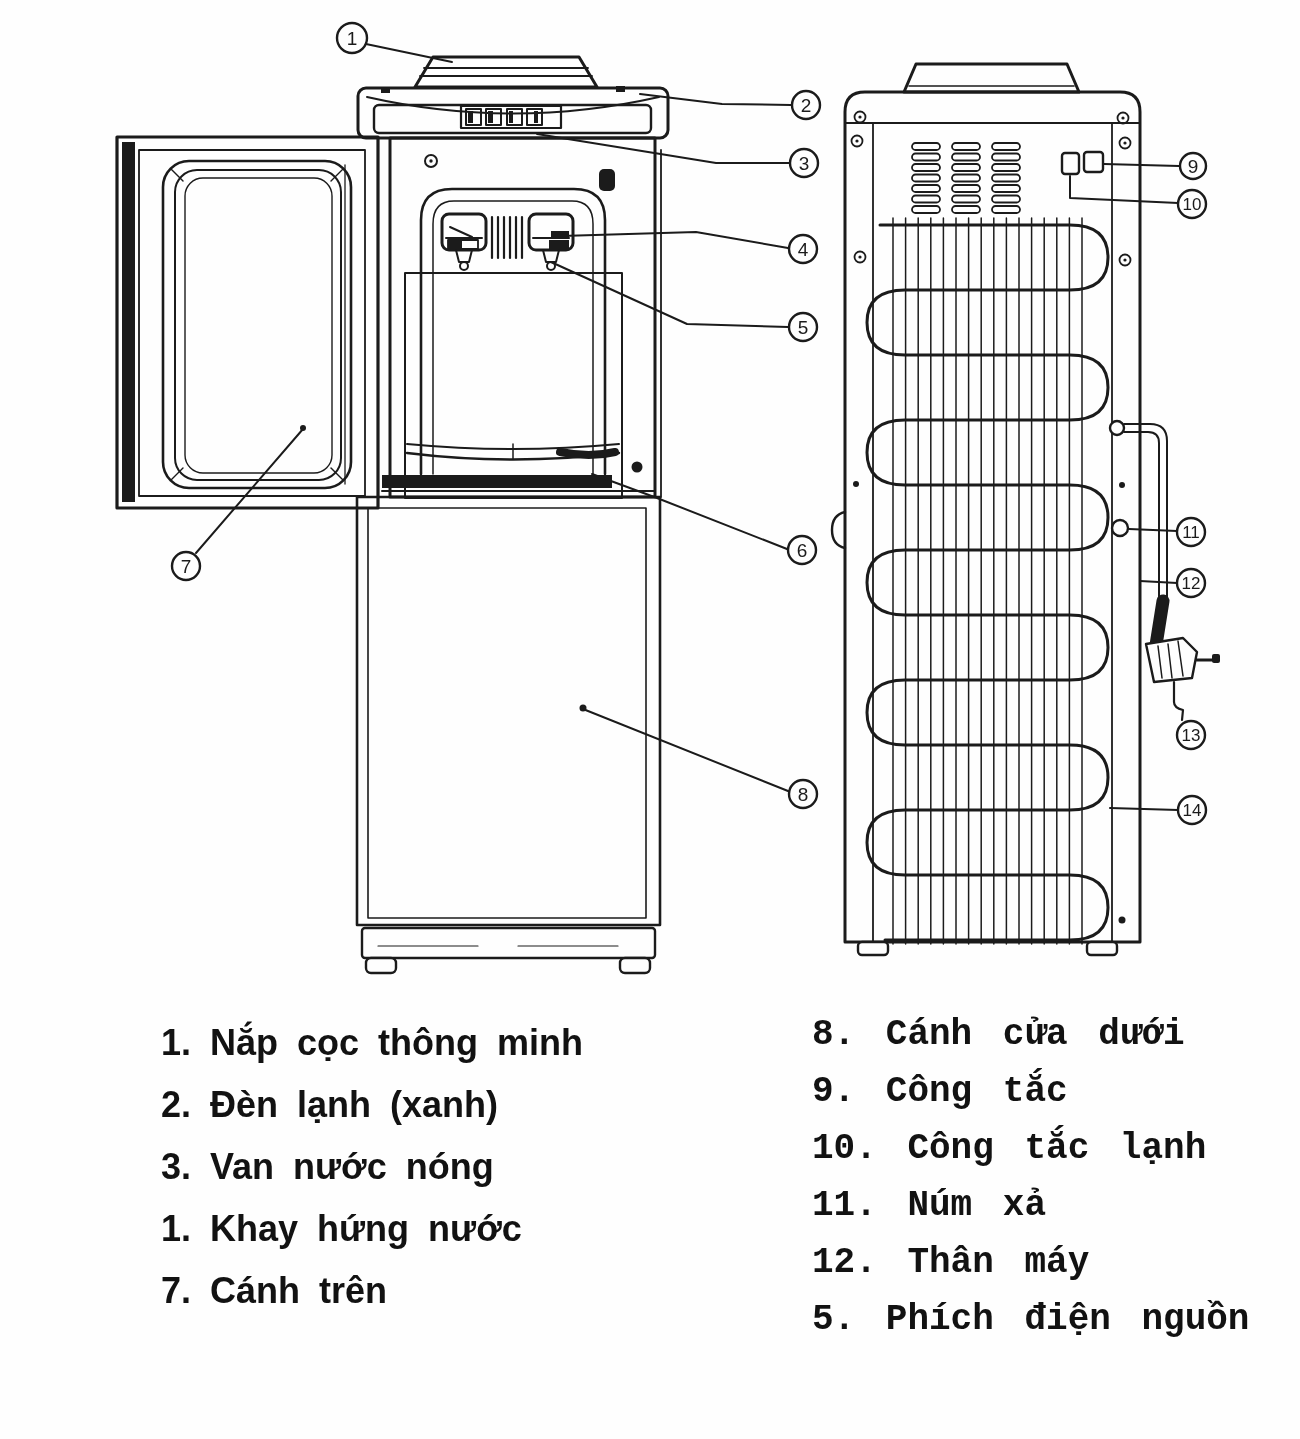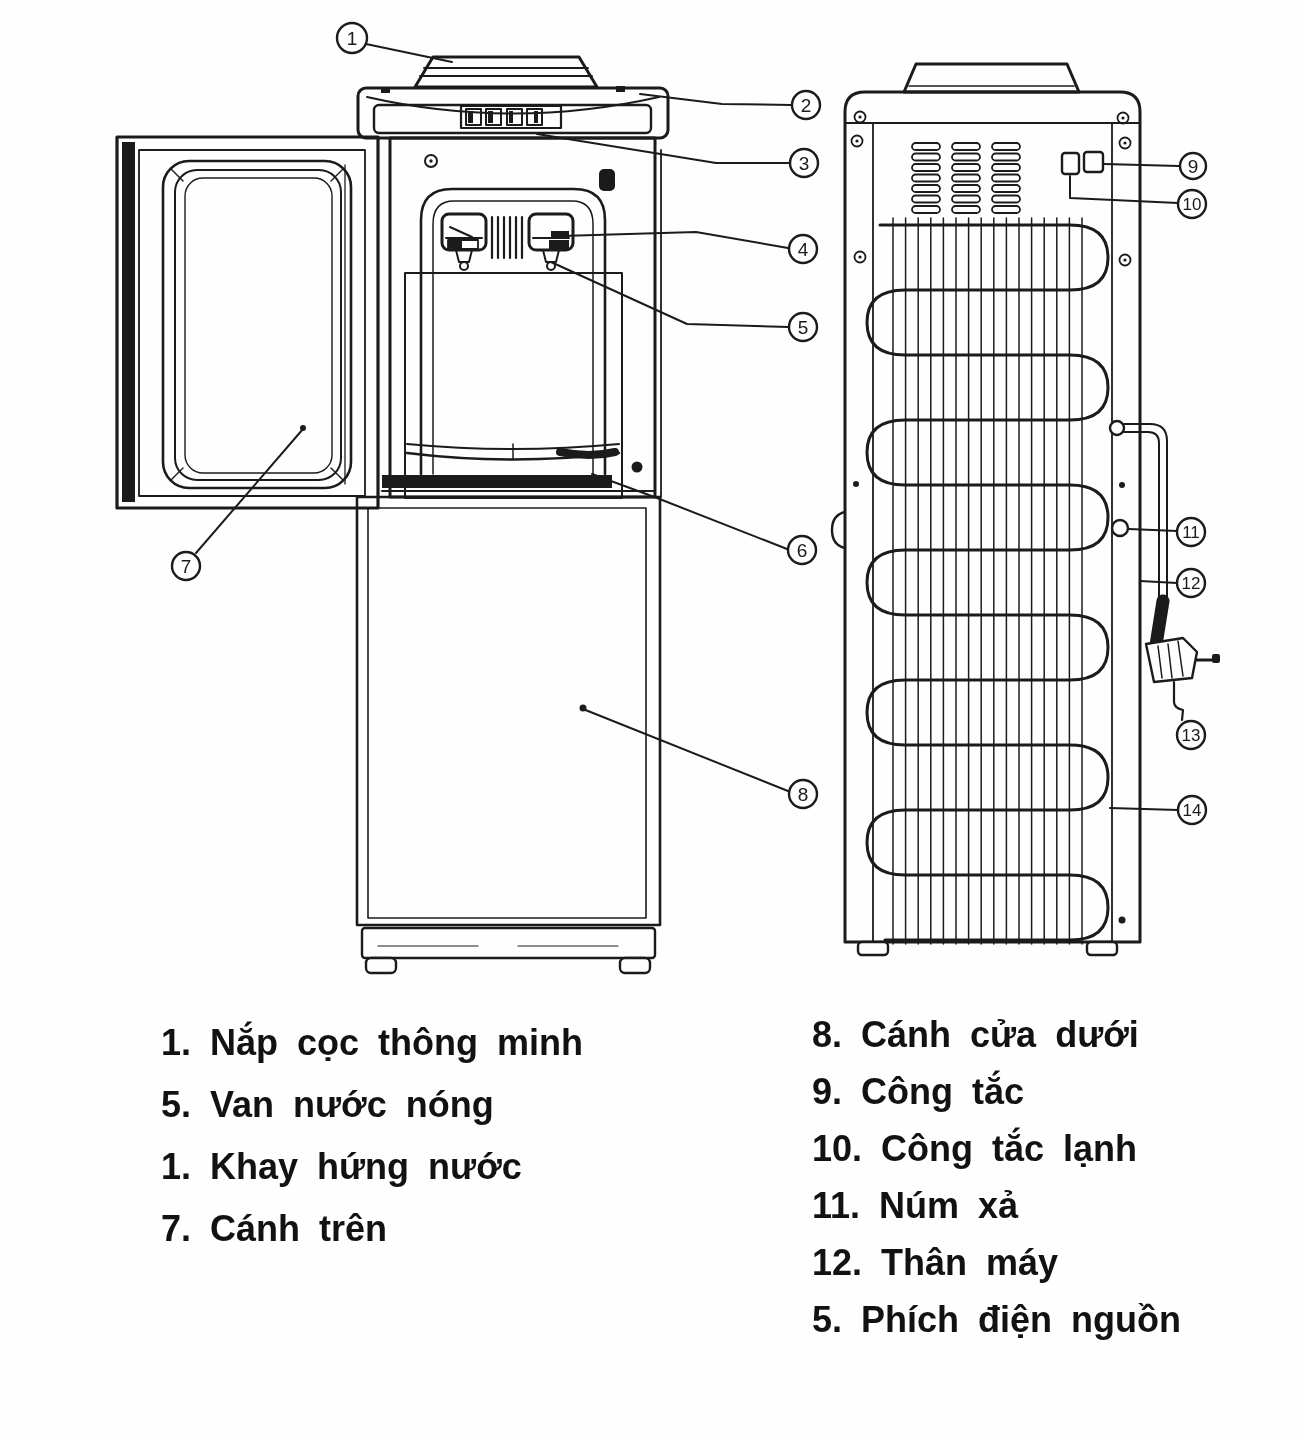--- a/index.html
+++ b/index.html
@@ -2,21 +2,21 @@
 <html><head>
 <meta charset="utf-8">
 <style>
   html,body{margin:0;padding:0;background:#ffffff;}
   .page{position:relative;width:1300px;height:1439px;background:#fefefe;overflow:hidden;
         font-family:"Liberation Sans",sans-serif;}
   .diagram-svg{position:absolute;left:0;top:0;width:1300px;height:1439px;}
   .legend{position:absolute;color:#121212;font-weight:bold;font-size:36px;
           letter-spacing:0px;word-spacing:9px;white-space:nowrap;}
   .legend-left{left:125px;top:1012px;}
-  .legend-right{left:812px;top:1006px;}
+  .legend-right{left:812px;top:1006px;font-family:Liberation Mono, monospace;}
   .legend-left .legend-row{height:62px;line-height:62px;margin-left:36px;}
   .legend-right .legend-row{height:57px;line-height:57px;}
   svg text{font-family:"Liberation Sans",sans-serif;fill:#1b1b1b;}
 </style>
 </head>
 <body>
 
 <div class="page">
 
 <svg class="diagram-svg" viewBox="0 0 1300 1439">
@@ -310,21 +310,22 @@
       <g>
         <circle cx="1192" cy="810" r="14" fill="#fefefe"></circle>
         <text x="1192" y="816" text-anchor="middle" stroke="none" font-size="17">14</text>
       </g>
     </g>
   </g>
 </svg>
 
   <div class="legend legend-left">
     <div class="legend-row">1. Nắp cọc thông minh</div>
-    <div class="legend-row">5. Van nước nóng</div>
+    <div class="legend-row">2. Đèn lạnh (xanh)</div>
+    <div class="legend-row">3. Van nước nóng</div>
     <div class="legend-row">1. Khay hứng nước</div>
     <div class="legend-row">7. Cánh trên</div>
   </div>
   <div class="legend legend-right">
     <div class="legend-row">8. Cánh cửa dưới</div>
     <div class="legend-row">9. Công tắc</div>
     <div class="legend-row">10. Công tắc lạnh</div>
     <div class="legend-row">11. Núm xả</div>
     <div class="legend-row">12. Thân máy</div>
     <div class="legend-row">5. Phích điện nguồn</div>

